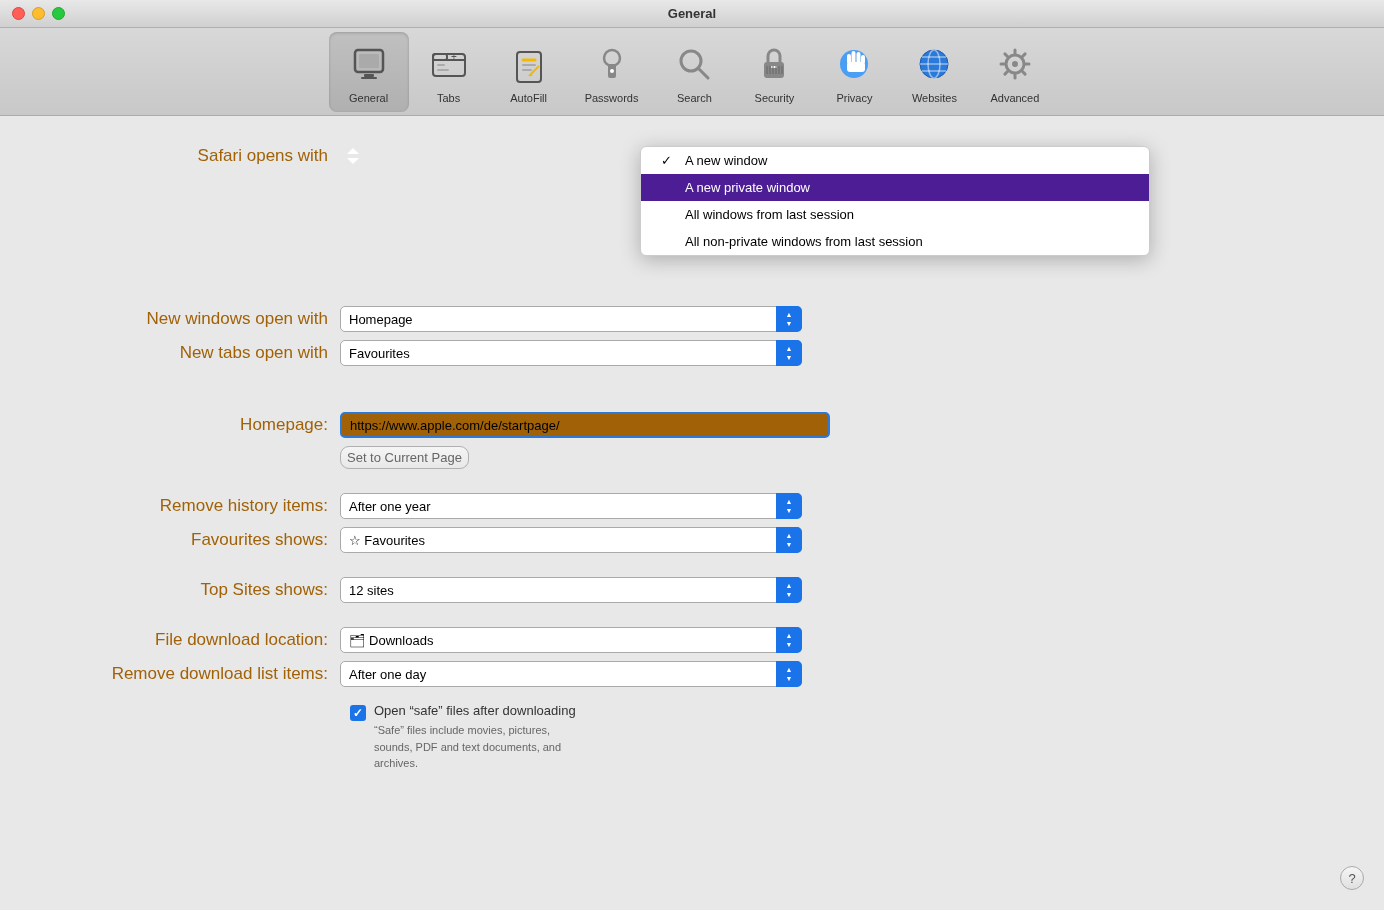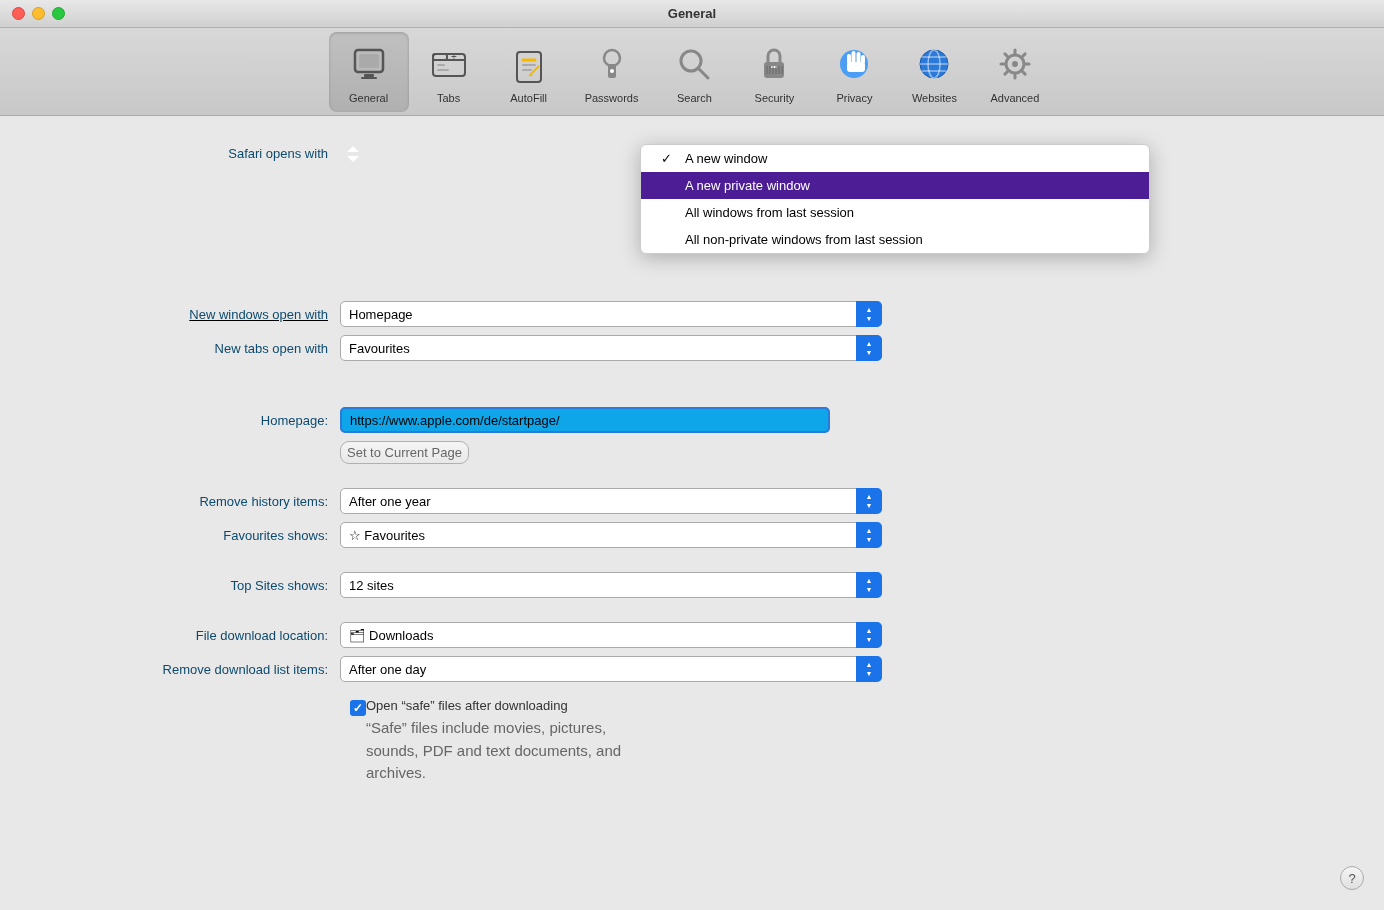--- a/index.html
+++ b/index.html
@@ -95,26 +95,26 @@
     .form-row {
       display: flex;
       align-items: center;
       margin-bottom: 16px;
       position: relative;
     }
     .form-label {
       text-align: right;
       min-width: 300px;
       padding-right: 12px;
-      font-size: 13px;
-      color: #0c4a6e;
+      font-size: 17px;
+      color: #a16207;
     }
     .dropdown-wrapper {
       position: relative;
-      width: 542px;
+      width: 462px;
     }
     .dropdown-wrapper select {
       width: 100%;
       height: 26px;
       background: white;
       border: 1px solid #aaa;
       border-radius: 5px;
       padding: 0 28px 0 8px;
       font-size: 13px;
       appearance: none;
@@ -149,21 +149,21 @@
     }
 
     
     .homepage-input {
       width: 490px;
       height: 26px;
       border: 2px solid #2b79d8;
       border-radius: 5px;
       padding: 0 8px;
       font-size: 13px;
-      background: #0ea5e9;
+      background: #a16207;
       outline: none;
     }
 
     
     .btn {
       background: linear-gradient(to bottom, #f5f5f5, #e8e8e8);
       border: 1px solid #b0b0b0;
       border-radius: 9px;
       padding: 3px 6px;
       font-size: 13px;
@@ -228,21 +228,21 @@
     }
     .checkbox-label-group {
       display: flex;
       flex-direction: column;
     }
     .checkbox-main-label {
       font-size: 13px;
       color: #333;
     }
     .checkbox-sublabel {
-      font-size: 15px;
+      font-size: 11px;
       color: #666;
       margin-top: 4px;
       max-width: 380px;
       line-height: 1.5;
     }
 
     
     .help-btn {
       position: absolute;
       bottom: 20px;
@@ -439,21 +439,21 @@
 
       <div style="position: absolute; right: -26px; top: 0; width: 26px; height: 100%; background: #1a73e8; border-radius: 0 5px 5px 0; display: flex; align-items: center; justify-content: center; cursor: pointer;">
         <svg width="14" height="20" viewBox="0 0 14 20">
             <polygon points="7,2 13,8 1,8" fill="white"></polygon>
             <polygon points="7,18 13,12 1,12" fill="white"></polygon>
           </svg>
       </div>
     </div>
   </div>
 
-  <div class="form-row" style="margin-bottom: 8px; margin-top: 140px; text-decoration: underline;">
+  <div class="form-row" style="margin-bottom: 8px; margin-top: 140px;">
     <span class="form-label">New windows open with</span>
     <div class="dropdown-wrapper">
       <select>
         <option>Homepage</option>
       </select>
       <div class="dropdown-arrow"></div>
     </div>
   </div>
 
   <div class="form-row" style="margin-bottom: 16px;">
@@ -520,21 +520,21 @@
     <span class="form-label">Remove download list items:</span>
     <div class="dropdown-wrapper">
       <select>
         <option>After one day</option>
       </select>
       <div class="dropdown-arrow"></div>
     </div>
   </div>
 
   <div class="checkbox-row">
-    <div style="display: flex; align-items: flex-start; ">
+    <div style="display: flex; align-items: flex-start; gap: 8px;">
       <div class="checkbox"></div>
       <div class="checkbox-label-group">
         <span class="checkbox-main-label">Open “safe” files after downloading</span>
         <span class="checkbox-sublabel" style="white-space: pre-line;">“Safe” files include movies, pictures,
 sounds, PDF and text documents, and
 archives.</span>
       </div>
     </div>
   </div>
 

